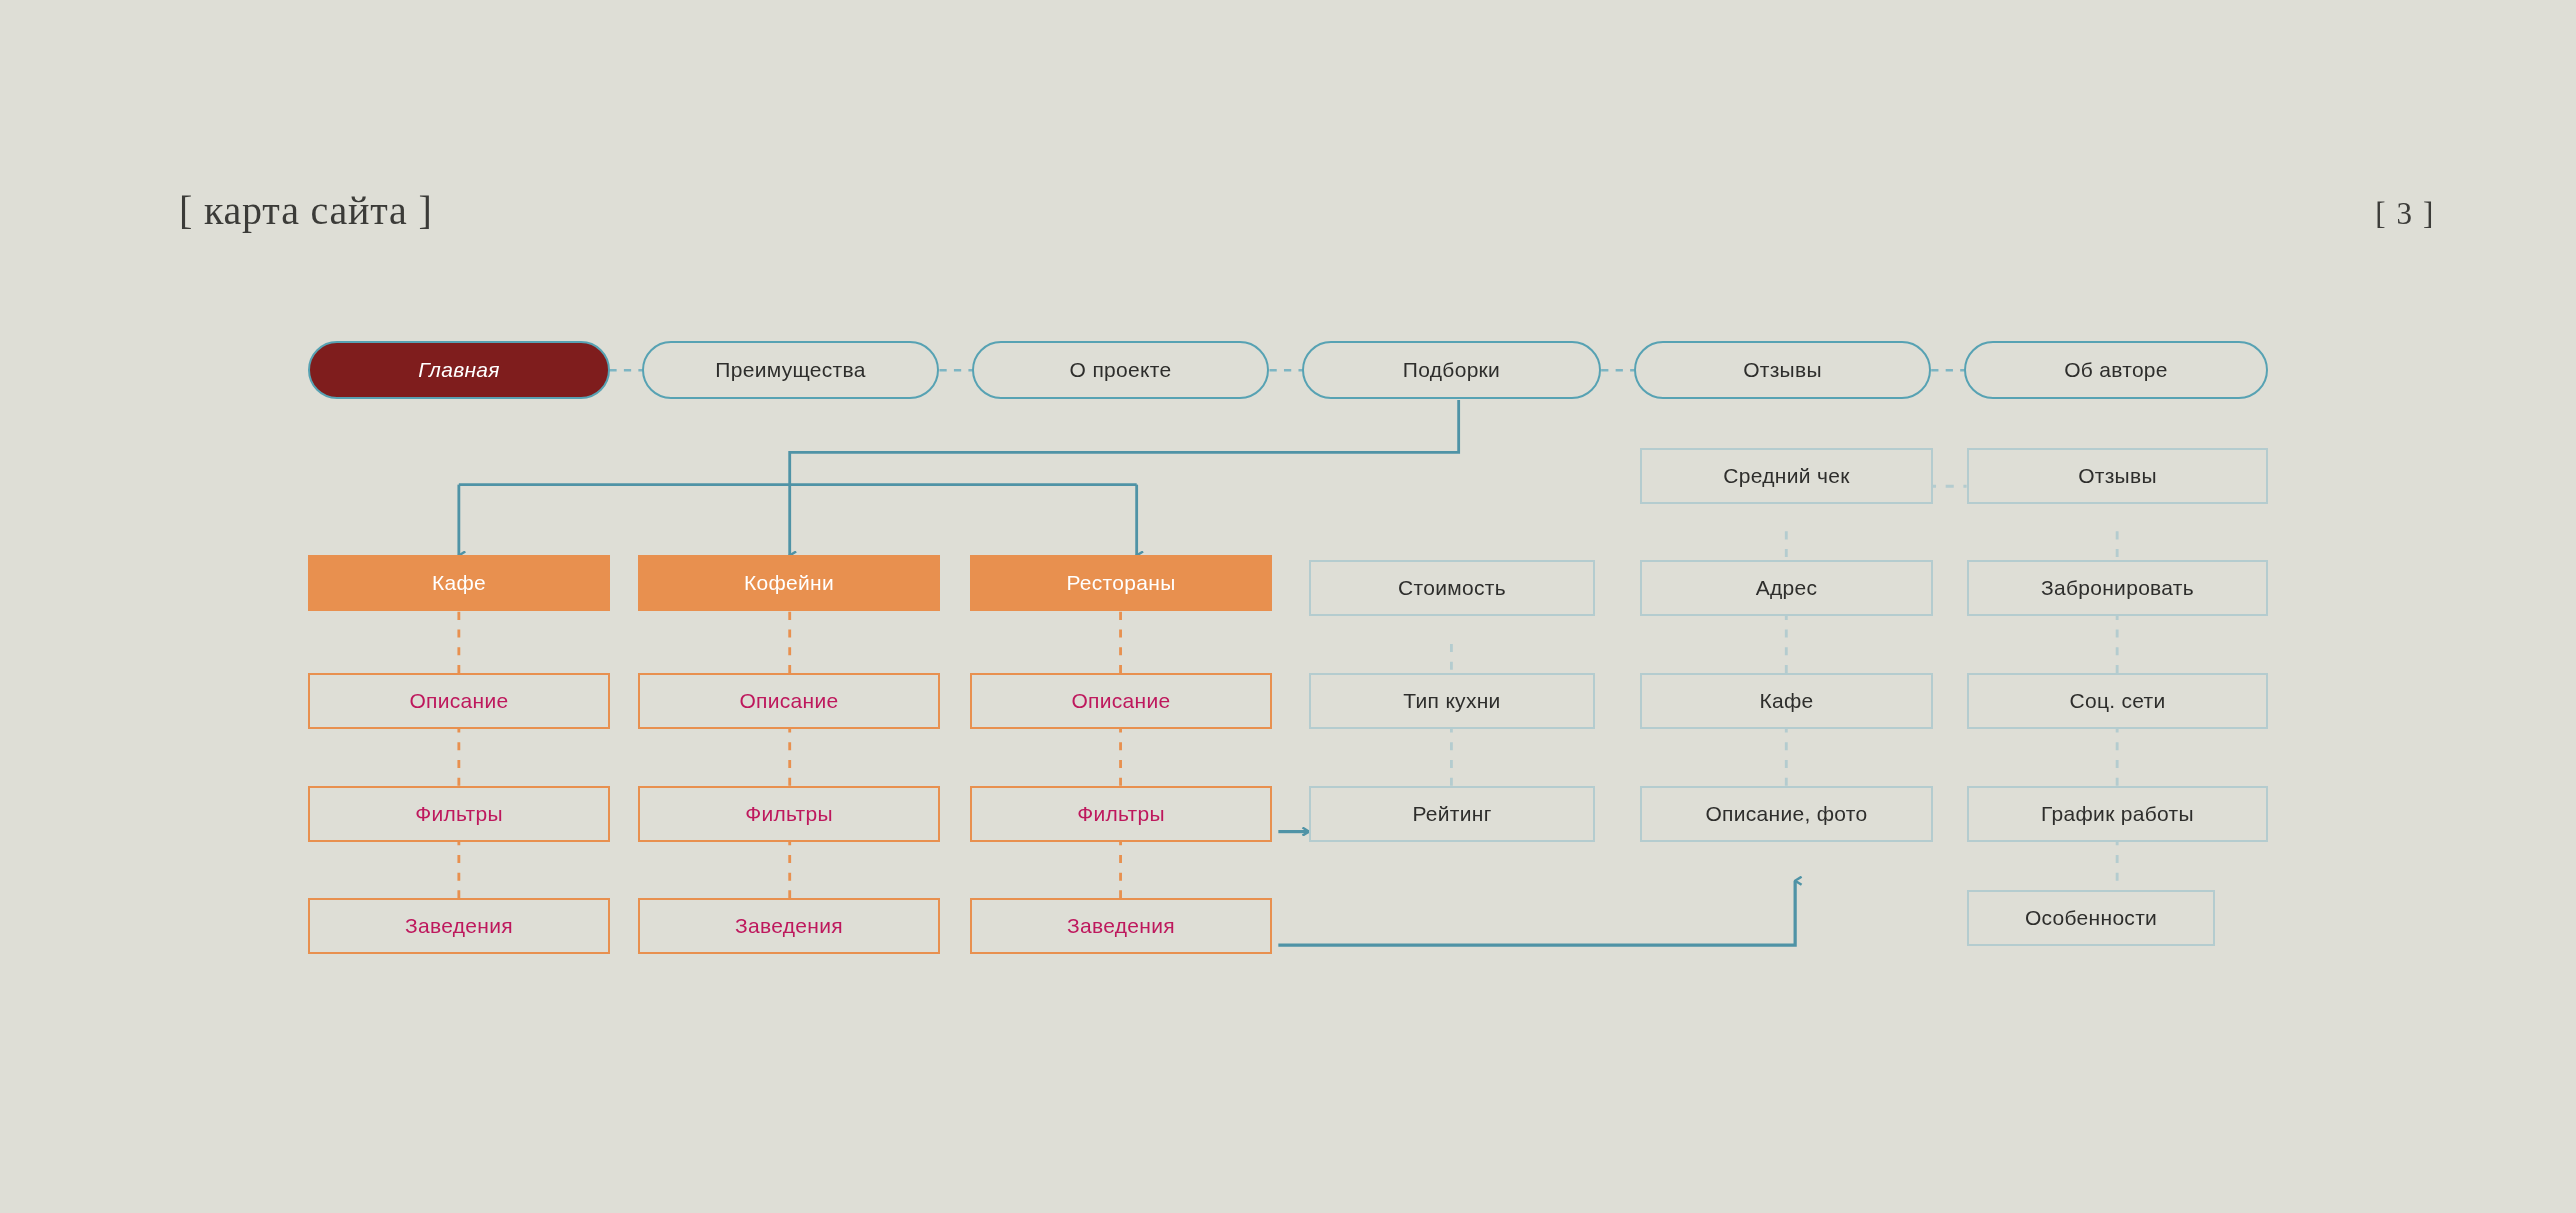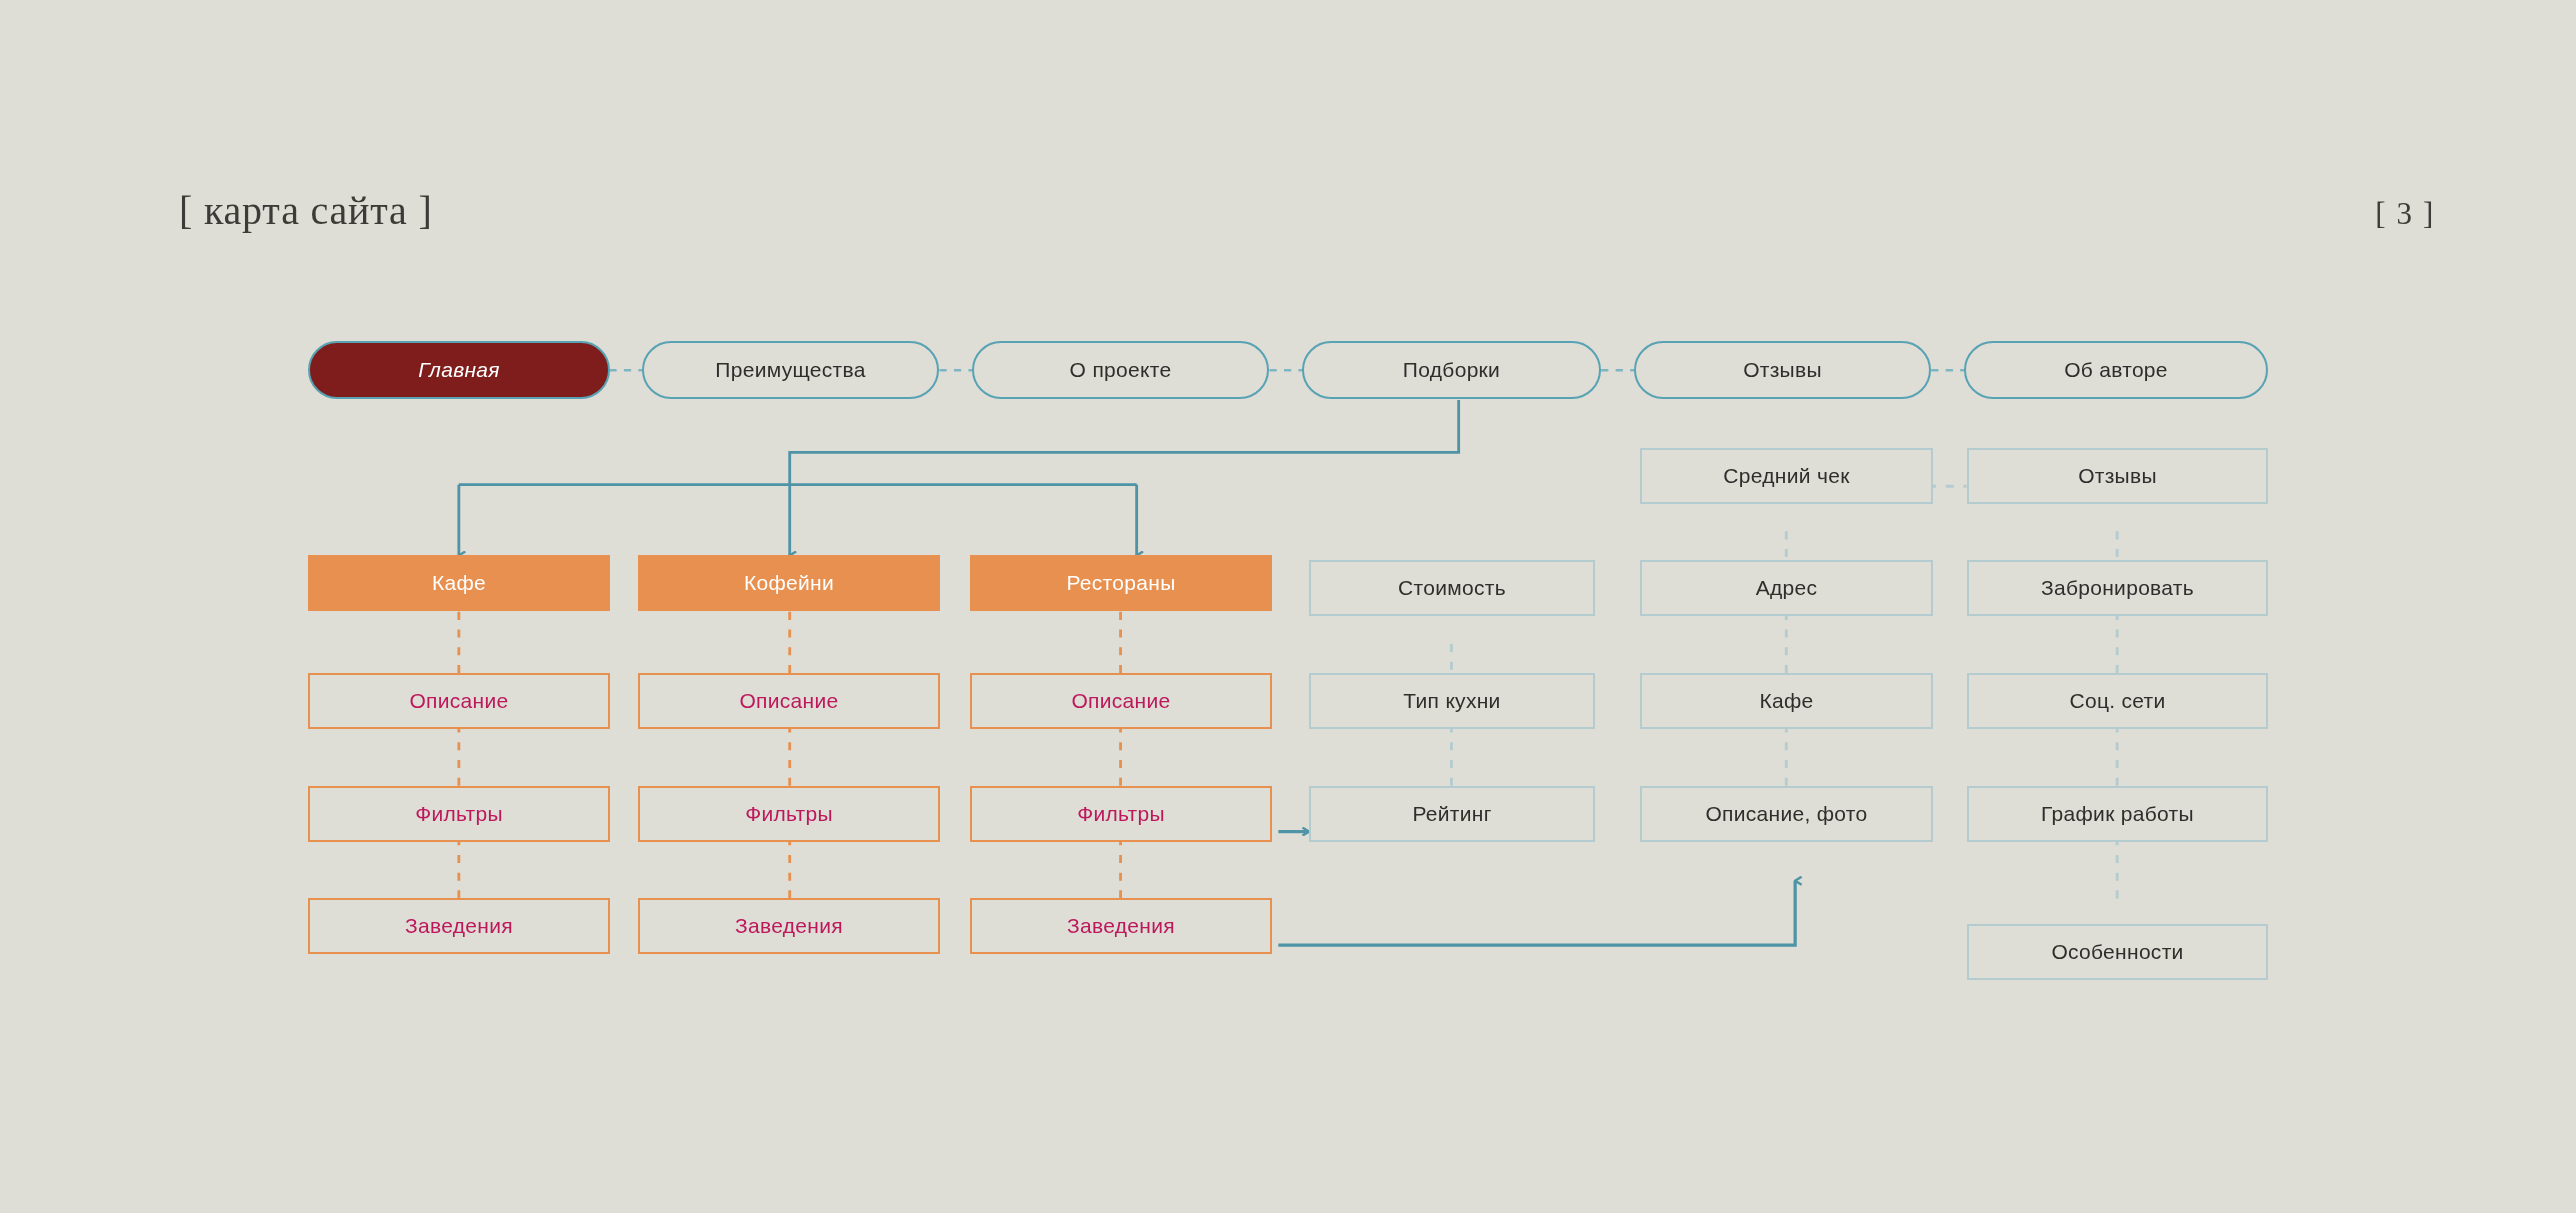--- a/index.html
+++ b/index.html
@@ -206,16 +206,16 @@
 
   <div class="node rect teal-outline" style="left:1640px; top:448px; width:293px;">Средний чек</div>
   <div class="node rect teal-outline" style="left:1640px; top:560px; width:293px;">Адрес</div>
   <div class="node rect teal-outline" style="left:1640px; top:673px; width:293px;">Кафе</div>
   <div class="node rect teal-outline" style="left:1640px; top:786px; width:293px;">Описание, фото</div>
 
   <div class="node rect teal-outline" style="left:1967px; top:448px; width:301px;">Отзывы</div>
   <div class="node rect teal-outline" style="left:1967px; top:560px; width:301px;">Забронировать</div>
   <div class="node rect teal-outline" style="left:1967px; top:673px; width:301px;">Соц. сети</div>
   <div class="node rect teal-outline" style="left:1967px; top:786px; width:301px;">График работы</div>
-  <div class="node rect teal-outline" style="left:1967px; top:924px; width:301px;">Особенности</div>
+  <div class="node rect teal-outline" style="left:1967px; top:890px; width:248px;">Особенности</div>
 
 </div>
 
 
 </body></html>

